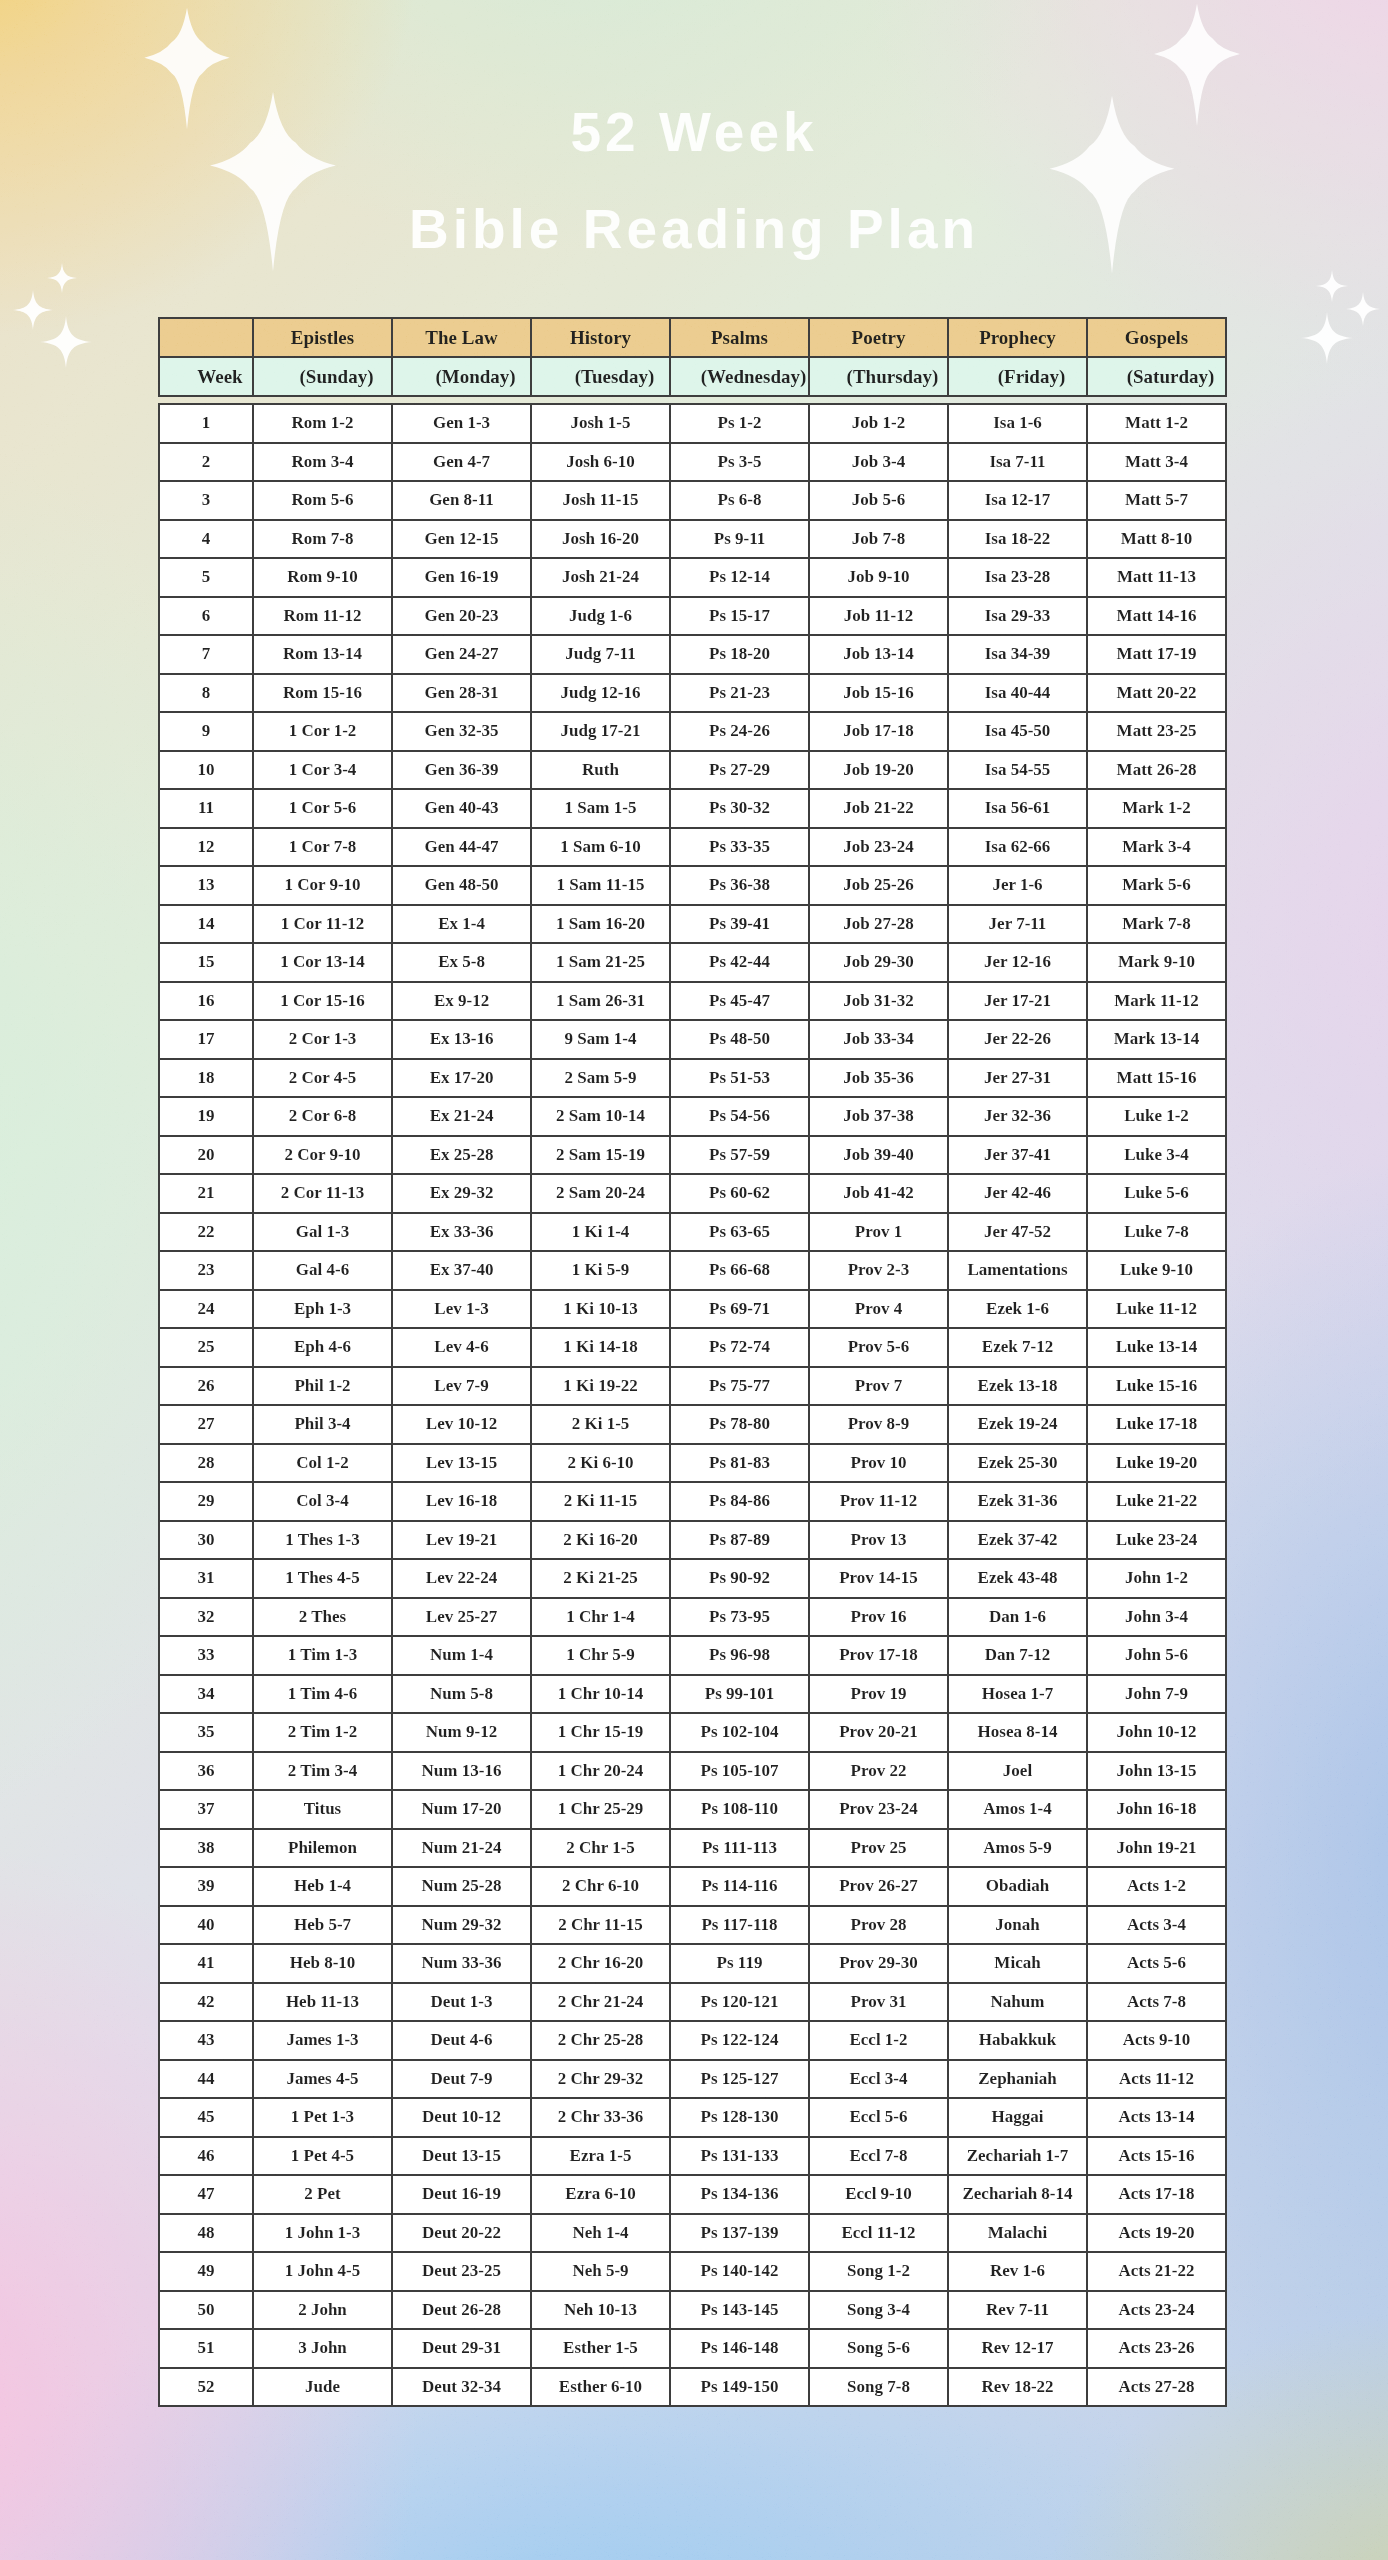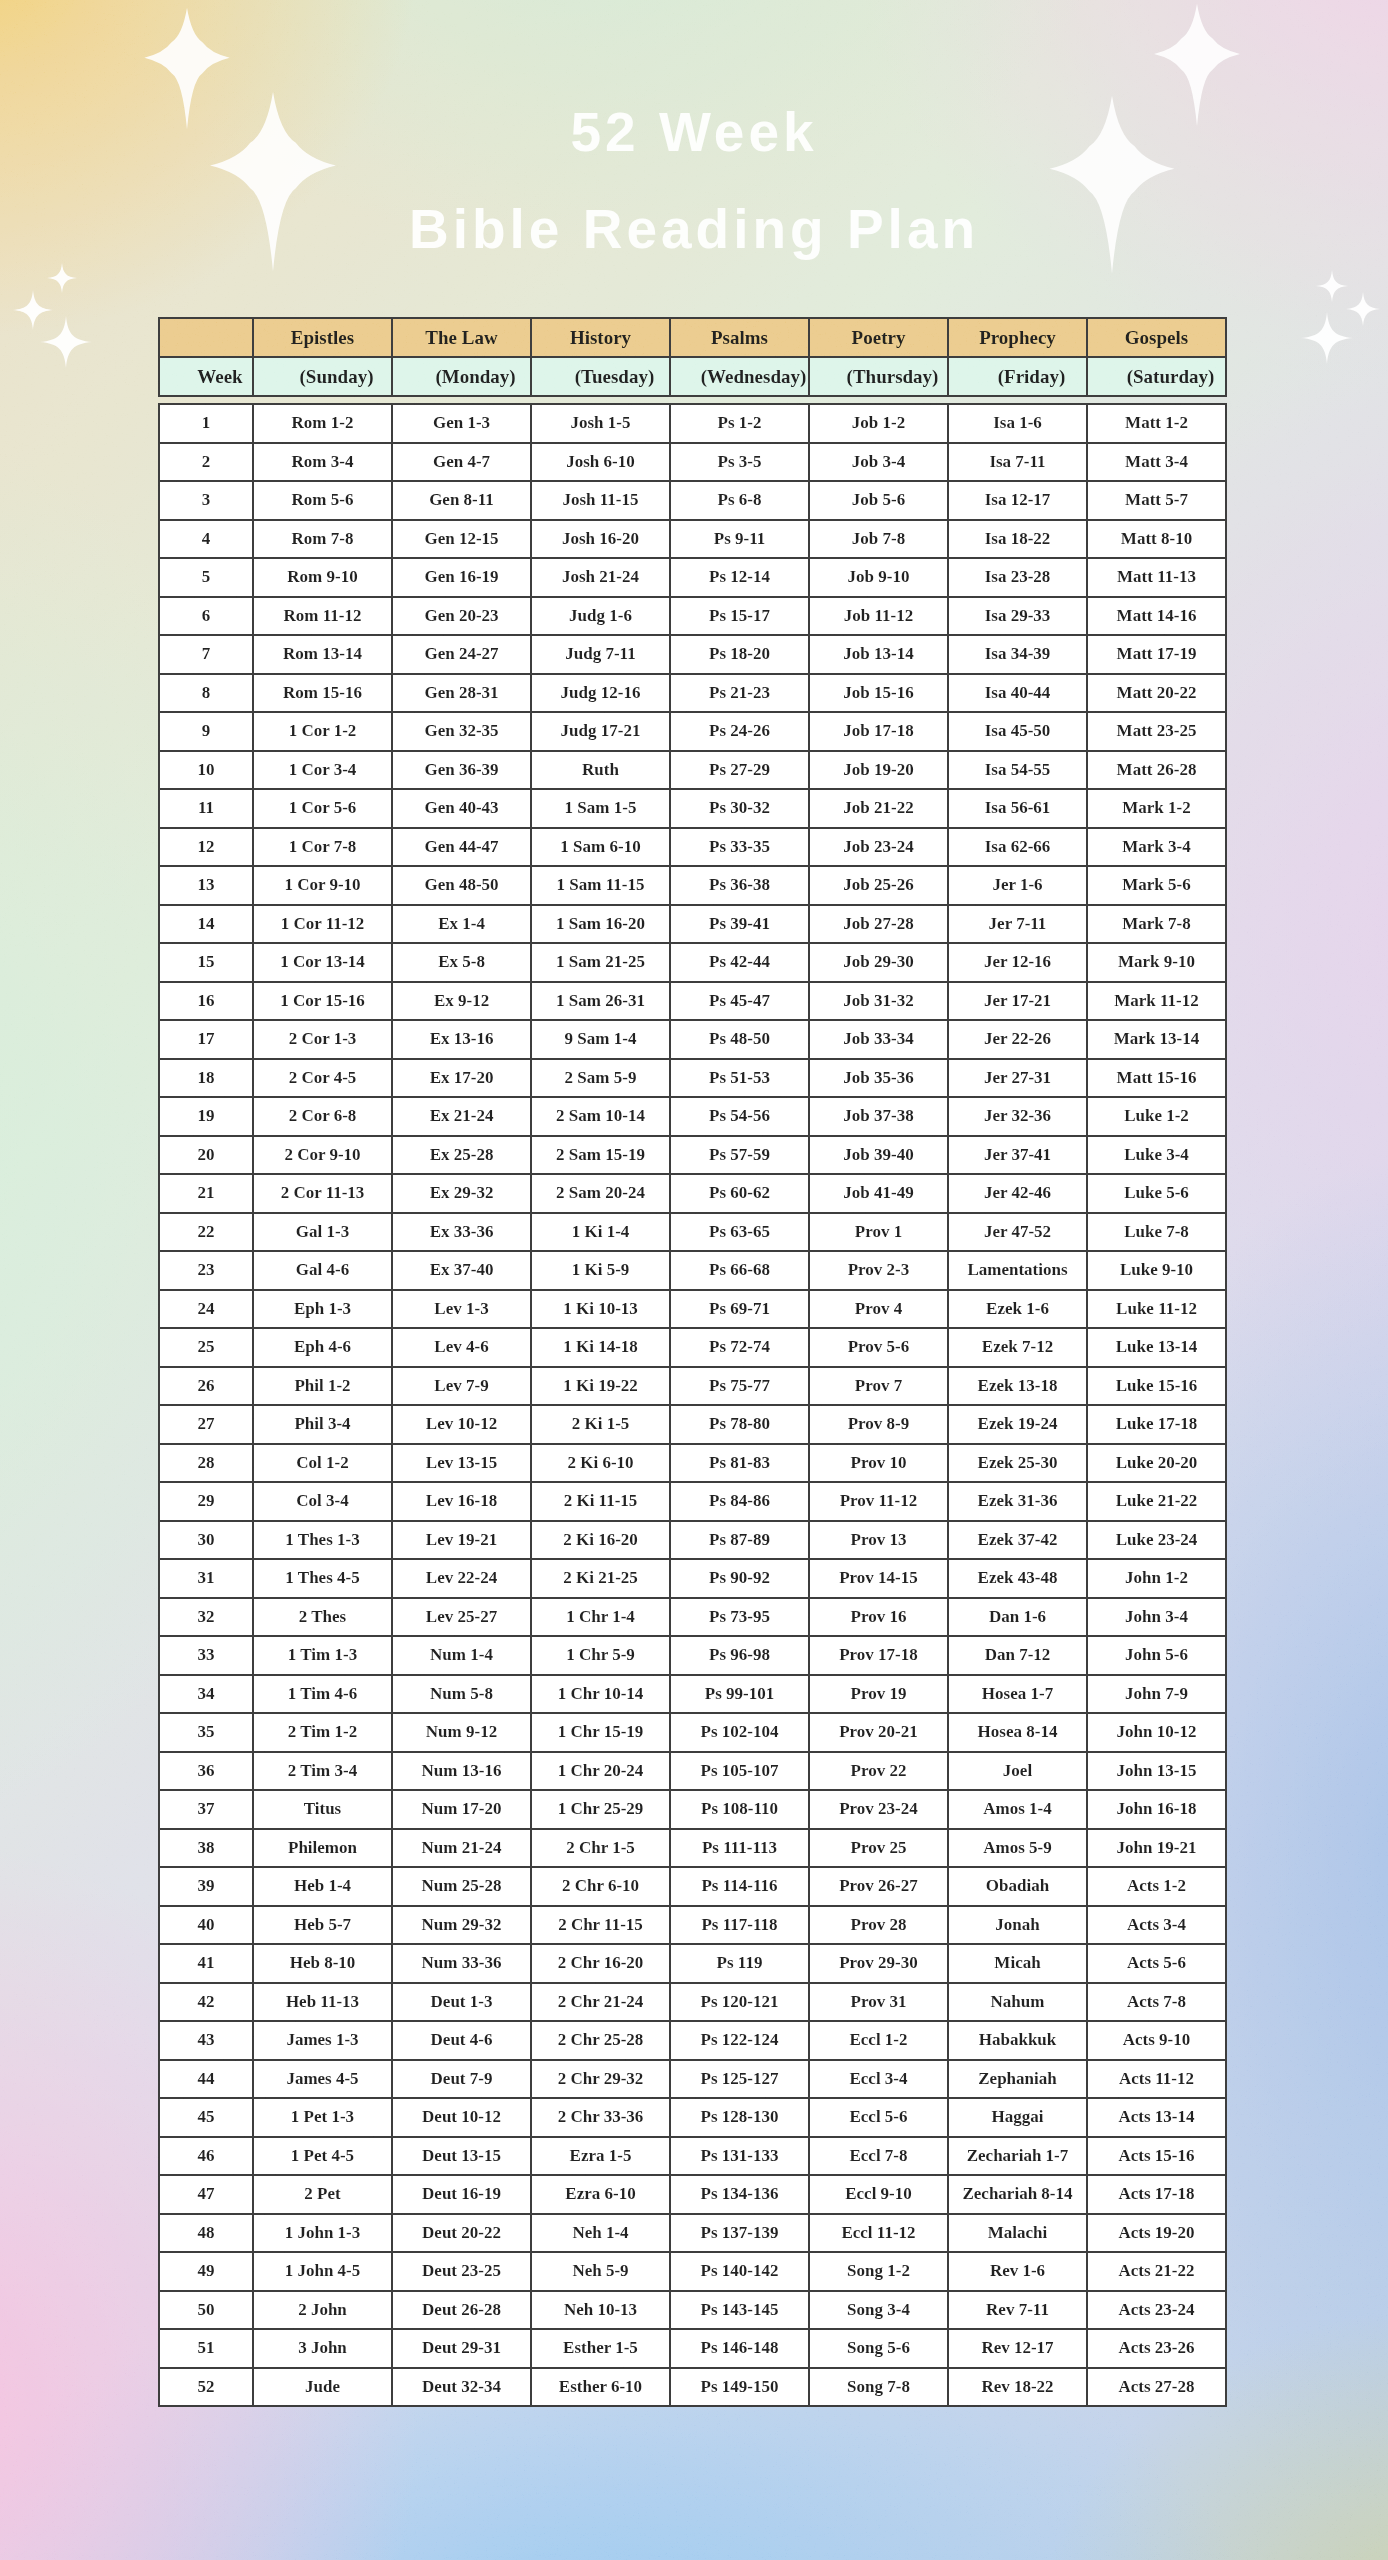--- a/index.html
+++ b/index.html
@@ -380,21 +380,21 @@
             <td>Job 39-40</td>
             <td>Jer 37-41</td>
             <td>Luke 3-4</td>
           </tr>
           <tr>
             <td>21</td>
             <td>2 Cor 11-13</td>
             <td>Ex 29-32</td>
             <td>2 Sam 20-24</td>
             <td>Ps 60-62</td>
-            <td>Job 41-49</td>
+            <td>Job 41-42</td>
             <td>Jer 42-46</td>
             <td>Luke 5-6</td>
           </tr>
           <tr>
             <td>22</td>
             <td>Gal 1-3</td>
             <td>Ex 33-36</td>
             <td>1 Ki 1-4</td>
             <td>Ps 63-65</td>
             <td>Prov 1</td>
@@ -452,21 +452,21 @@
             <td>Luke 17-18</td>
           </tr>
           <tr>
             <td>28</td>
             <td>Col 1-2</td>
             <td>Lev 13-15</td>
             <td>2 Ki 6-10</td>
             <td>Ps 81-83</td>
             <td>Prov 10</td>
             <td>Ezek 25-30</td>
-            <td>Luke 20-20</td>
+            <td>Luke 19-20</td>
           </tr>
           <tr>
             <td>29</td>
             <td>Col 3-4</td>
             <td>Lev 16-18</td>
             <td>2 Ki 11-15</td>
             <td>Ps 84-86</td>
             <td>Prov 11-12</td>
             <td>Ezek 31-36</td>
             <td>Luke 21-22</td>

